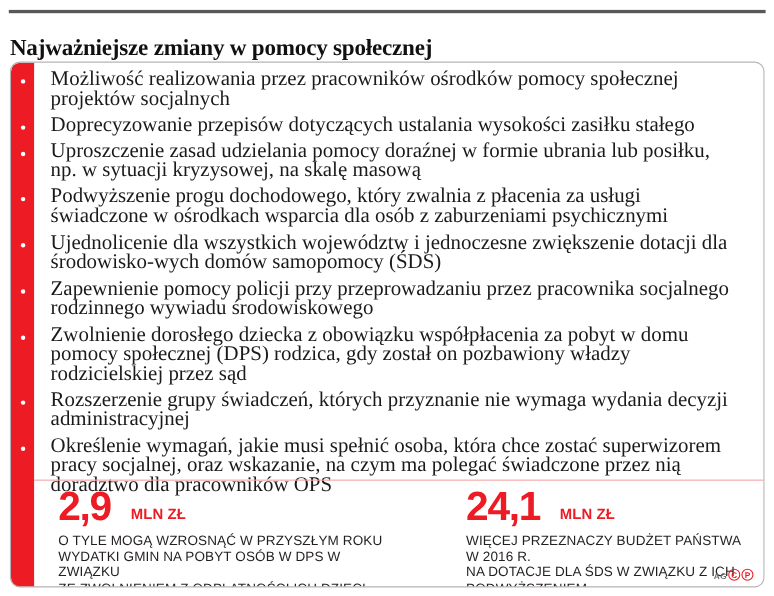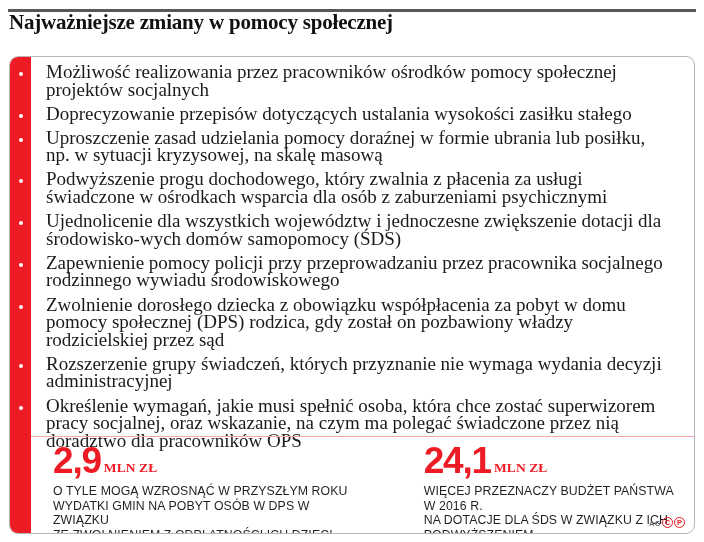--- a/index.html
+++ b/index.html
@@ -28,21 +28,21 @@
     top: 9px;
     width: 688px;
     height: 3px;
     background: #58585a;
   }
 
   
   .page-title {
     position: absolute;
     left: 9px;
-    top: 10px;
+    top: 31px;
     font-family: "Liberation Serif", serif;
     font-weight: bold;
     font-size: 21px;
     letter-spacing: -0.2px;
     color: #111111;
     white-space: nowrap;
   }
 
   
   .card {
@@ -136,26 +136,26 @@
   }
   .stat-value {
     font-family: "Liberation Sans", sans-serif;
     font-weight: bold;
     font-size: 37px;
     line-height: 40px;
     color: #ed1b24;
     letter-spacing: -1.2px;
   }
   .stat-unit {
-    font-family: Liberation Serif, serif;
+    font-family: Liberation Sans, sans-serif;
     font-weight: bold;
     font-size: 13.5px;
     color: #ed1b24;
     letter-spacing: 0.1px;
-    margin-left: 3px;
+    margin-left: 18px;
     position: relative;
     top: -1px;
   }
   .stat-desc {
     margin-top: 3px;
     font-family: Liberation Sans, sans-serif;
     font-size: 12.3px;
     line-height: 14.6px;
     font-weight: normal;
     color: #231f20;

